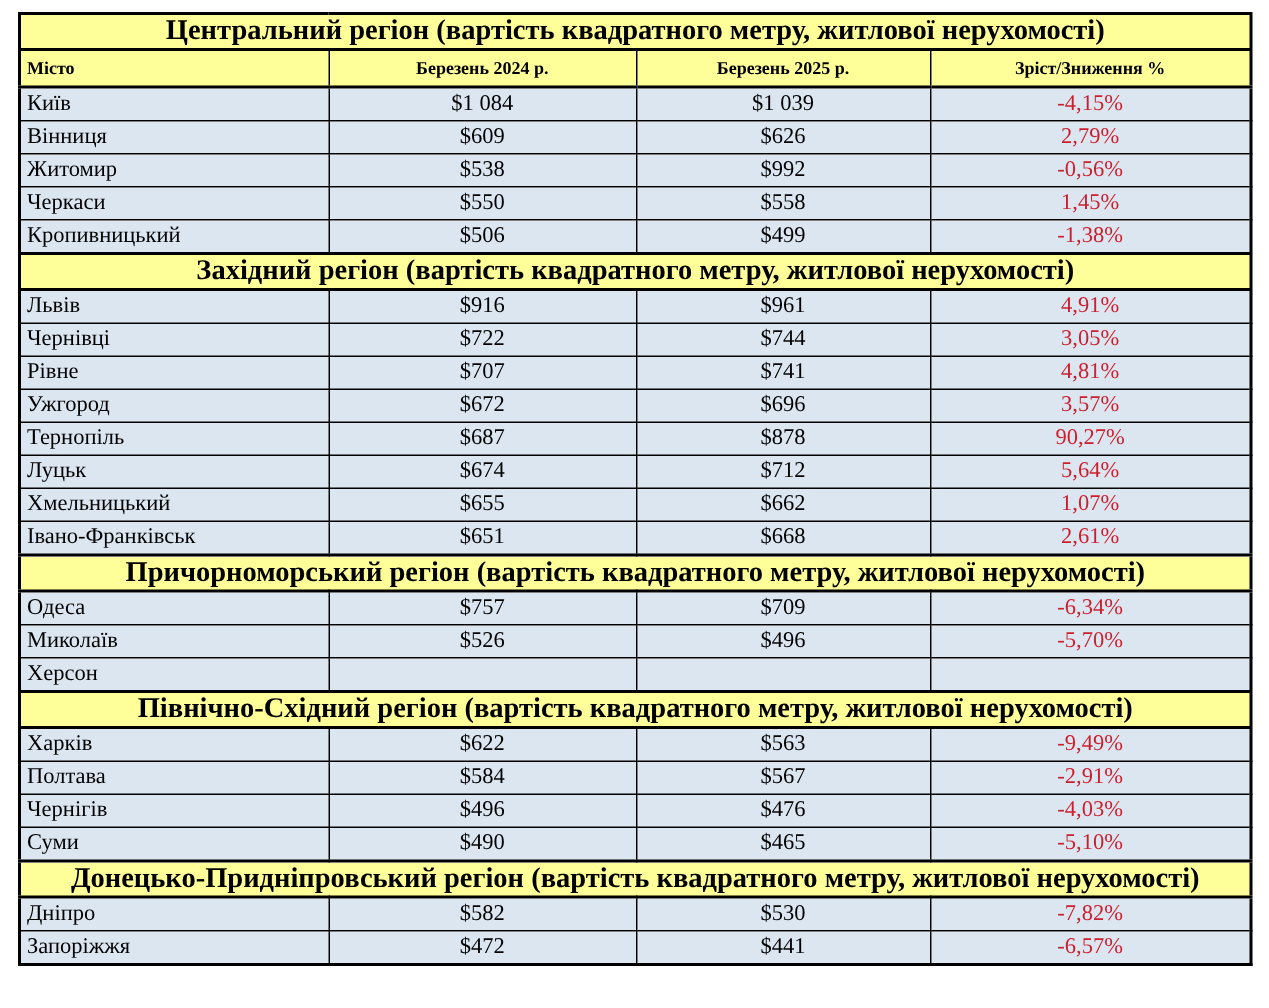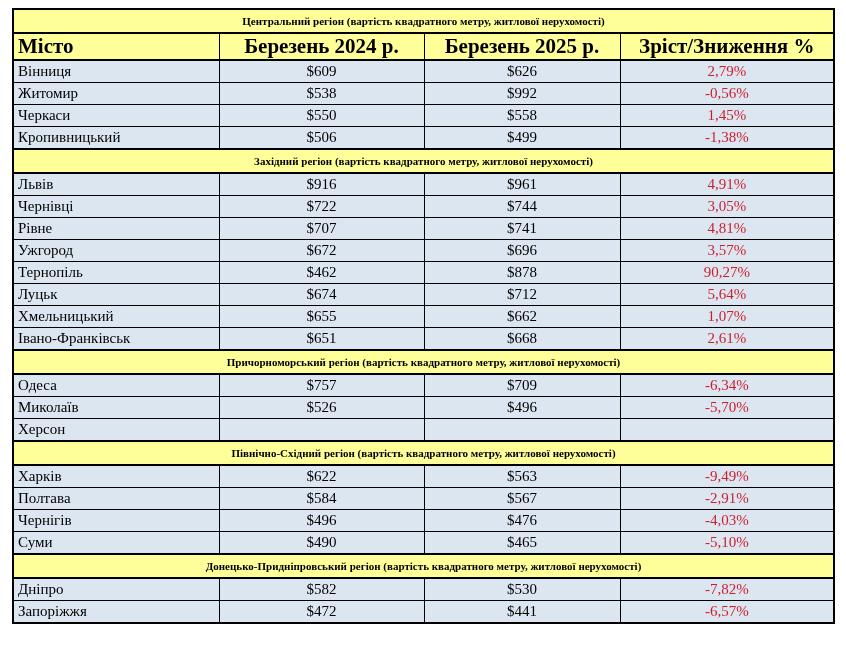--- a/index.html
+++ b/index.html
@@ -33,29 +33,29 @@
     padding:0 4px;
     vertical-align:middle;
     white-space:nowrap;
     overflow:hidden;
     background:var(--data-row-bg);
   }
   tr.region-row td{
     background:var(--region-header-bg);
     font-weight:bold;
     text-align:center;
-    font-size:11px;
+    font-size:19px;
     height:22px;
     border-top:2px solid var(--border-color);
     border-bottom:2px solid var(--border-color);
   }
   tr.colhead-row td{
     background:var(--region-header-bg);
     font-weight:bold;
-    font-size:21px;
+    font-size:12px;
     height:23px;
     border-bottom:2px solid var(--border-color);
   }
   tr.colhead-row td.city{text-align:left;}
   tr.colhead-row td.num, tr.colhead-row td.chg{text-align:center;}
   td.city{text-align:left;}
   td.num{text-align:center;}
   td.chg{text-align:center;color:var(--change-red);}
 </style>
 </head>
@@ -76,20 +76,26 @@
     </tr>
 
     <tr class="colhead-row">
       <td class="city">Місто</td>
       <td class="num">Березень 2024 р.</td>
       <td class="num">Березень 2025 р.</td>
       <td class="chg" style="color:var(--text-color)">Зріст/Зниження %</td>
     </tr>
 
     <tr class="data-row">
+      <td class="city">Київ</td>
+      <td class="num">$1 084</td>
+      <td class="num">$1 039</td>
+      <td class="chg">-4,15%</td>
+    </tr>
+    <tr class="data-row">
       <td class="city">Вінниця</td>
       <td class="num">$609</td>
       <td class="num">$626</td>
       <td class="chg">2,79%</td>
     </tr>
     <tr class="data-row">
       <td class="city">Житомир</td>
       <td class="num">$538</td>
       <td class="num">$992</td>
       <td class="chg">-0,56%</td>
@@ -130,21 +136,21 @@
       <td class="chg">4,81%</td>
     </tr>
     <tr class="data-row">
       <td class="city">Ужгород</td>
       <td class="num">$672</td>
       <td class="num">$696</td>
       <td class="chg">3,57%</td>
     </tr>
     <tr class="data-row">
       <td class="city">Тернопіль</td>
-      <td class="num">$462</td>
+      <td class="num">$687</td>
       <td class="num">$878</td>
       <td class="chg">90,27%</td>
     </tr>
     <tr class="data-row">
       <td class="city">Луцьк</td>
       <td class="num">$674</td>
       <td class="num">$712</td>
       <td class="chg">5,64%</td>
     </tr>
     <tr class="data-row">

